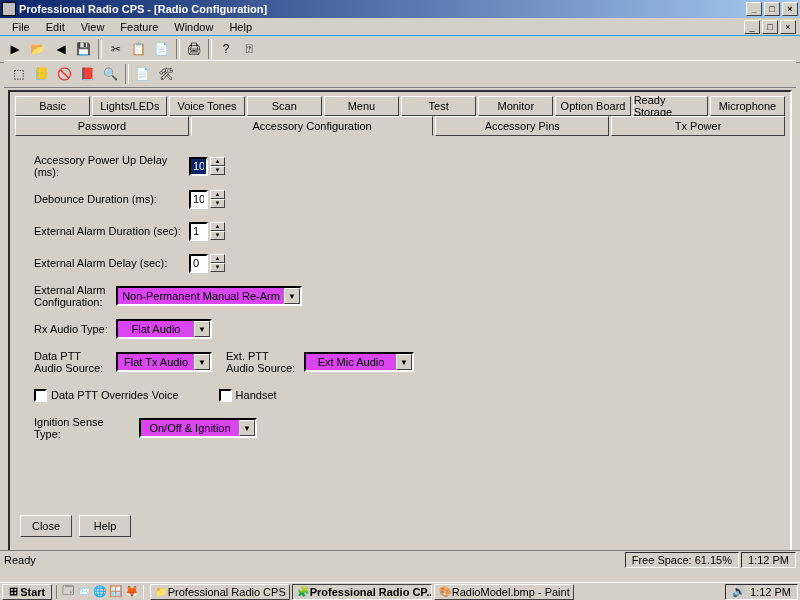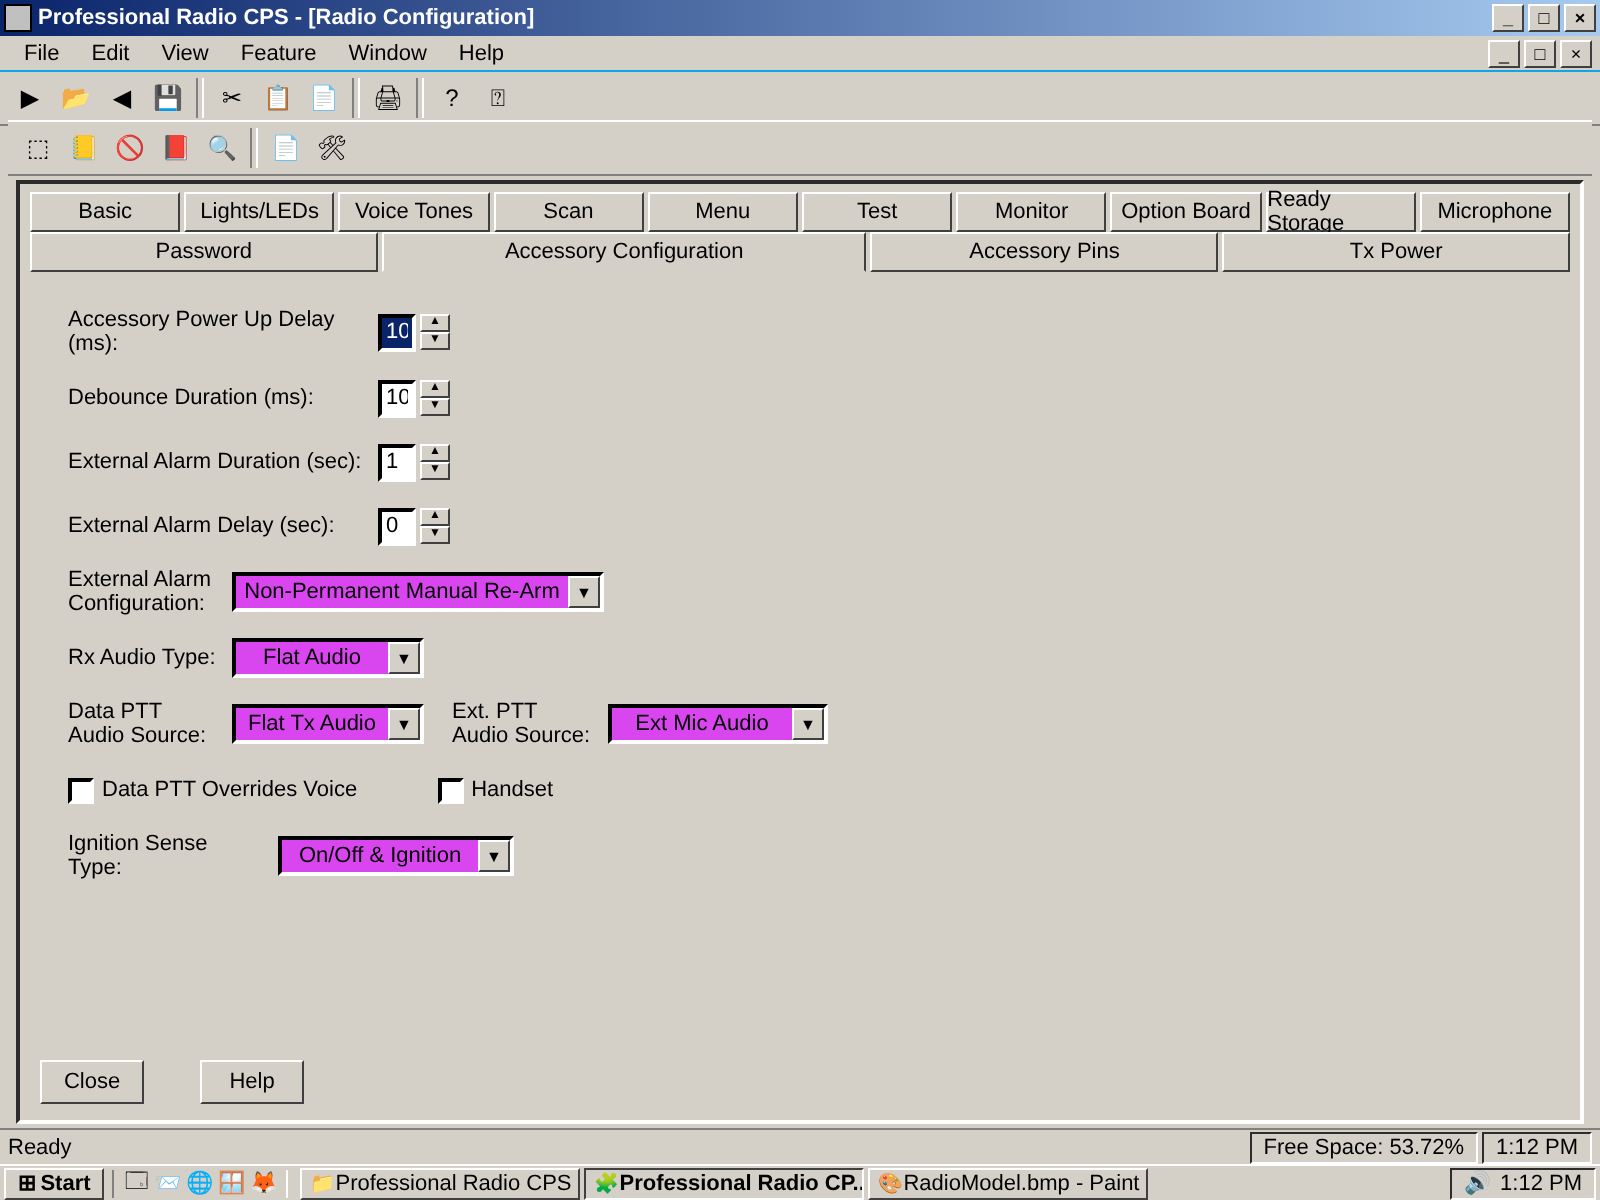--- a/index.html
+++ b/index.html
@@ -36,24 +36,24 @@
 .num-input input.selected { background: #0a246a; color: #fff; }
 .spin { display: flex; flex-direction: column; margin-left: 2px; }
 .spin-btn { width: 15px; height: 9px; border: 1px solid; border-color: #fff #404040 #404040 #fff; background: #d4d0c8; font-size: 6px; line-height: 6px; text-align: center; }
 
 .combo { display: inline-flex; height: 20px; border: 2px inset #fff; border-color: #404040 #fff #fff #404040; background: #d946ef; align-items: center; text-align: center; }
 .combo span { padding: 0 4px; flex: 1; white-space: nowrap; overflow: hidden; }
 .combo .drop { width: 16px; height: 16px; background: #d4d0c8; border: 1px solid; border-color: #fff #404040 #404040 #fff; display: flex; align-items: center; justify-content: center; font-size: 8px; }
 
 .chk { width: 13px; height: 13px; border: 2px inset #fff; border-color: #404040 #fff #fff #404040; background: #fff; display: inline-block; margin-right: 4px; vertical-align: middle; }
 
-.btn-row { position: absolute; left: 10px; bottom: 8px; display: flex; gap: 28px; }
+.btn-row { position: absolute; left: 10px; bottom: 23px; display: flex; gap: 7px; }
 .button { min-width: 52px; height: 22px; border: 1px solid; border-color: #fff #404040 #404040 #fff; background: #d4d0c8; padding: 0 10px; display: flex; align-items: center; justify-content: center; }
 
-.statusbar { position: absolute; left: 0; right: 0; bottom: 18px; height: 18px; background: #d4d0c8; border-top: 1px solid #808080; display: flex; align-items: center; padding: 0 4px; font-size: 11px; }
+.statusbar { position: absolute; left: 0; right: 0; bottom: 32px; height: 18px; background: #d4d0c8; border-top: 1px solid #808080; display: flex; align-items: center; padding: 0 4px; font-size: 11px; }
 .statusbar .spacer { flex: 1; }
 .status-cell { border: 1px inset #fff; border-color: #808080 #fff #fff #808080; padding: 1px 6px; margin-left: 2px; }
 
 .taskbar { position: absolute; left: 0; right: 0; bottom: 0; height: 18px; background: #d4d0c8; border-top: 1px solid #fff; display: flex; align-items: center; padding: 0 2px; }
 .start-btn { height: 16px; border: 1px solid; border-color: #fff #404040 #404040 #fff; background: #d4d0c8; padding: 0 6px; display: flex; align-items: center; font-weight: bold; gap: 2px; }
 .task-btn { height: 16px; border: 1px solid; border-color: #fff #404040 #404040 #fff; background: #d4d0c8; padding: 0 4px; margin-left: 2px; display: flex; align-items: center; max-width: 140px; overflow: hidden; white-space: nowrap; font-size: 10px; }
 .task-btn.active { border-color: #404040 #fff #fff #404040; font-weight: bold; }
 .tray { margin-left: auto; border: 1px inset #fff; border-color: #808080 #fff #fff #808080; padding: 0 6px; height: 16px; display: flex; align-items: center; font-size: 10px; gap: 4px; }
 .ql { display: flex; gap: 2px; margin: 0 4px; border-left: 1px solid #808080; border-right: 1px solid #fff; padding: 0 4px; }
 .ql-icon { width: 14px; height: 14px; font-size: 11px; display: flex; align-items: center; justify-content: center; }
@@ -220,21 +220,21 @@
     <div class="btn-row">
       <div class="button">Close</div>
       <div class="button">Help</div>
     </div>
   </div>
 </div>
 
 <div class="statusbar">
   <span>Ready</span>
   <span class="spacer"></span>
-  <span class="status-cell">Free Space: 53.72%</span>
+  <span class="status-cell">Free Space: 61.15%</span>
   <span class="status-cell">1:12 PM</span>
 </div>
 
 <div class="taskbar">
   <div class="start-btn">
     <span>⊞</span>
     <span>Start</span>
   </div>
   <div class="ql">
     <span class="ql-icon">🗔</span>

